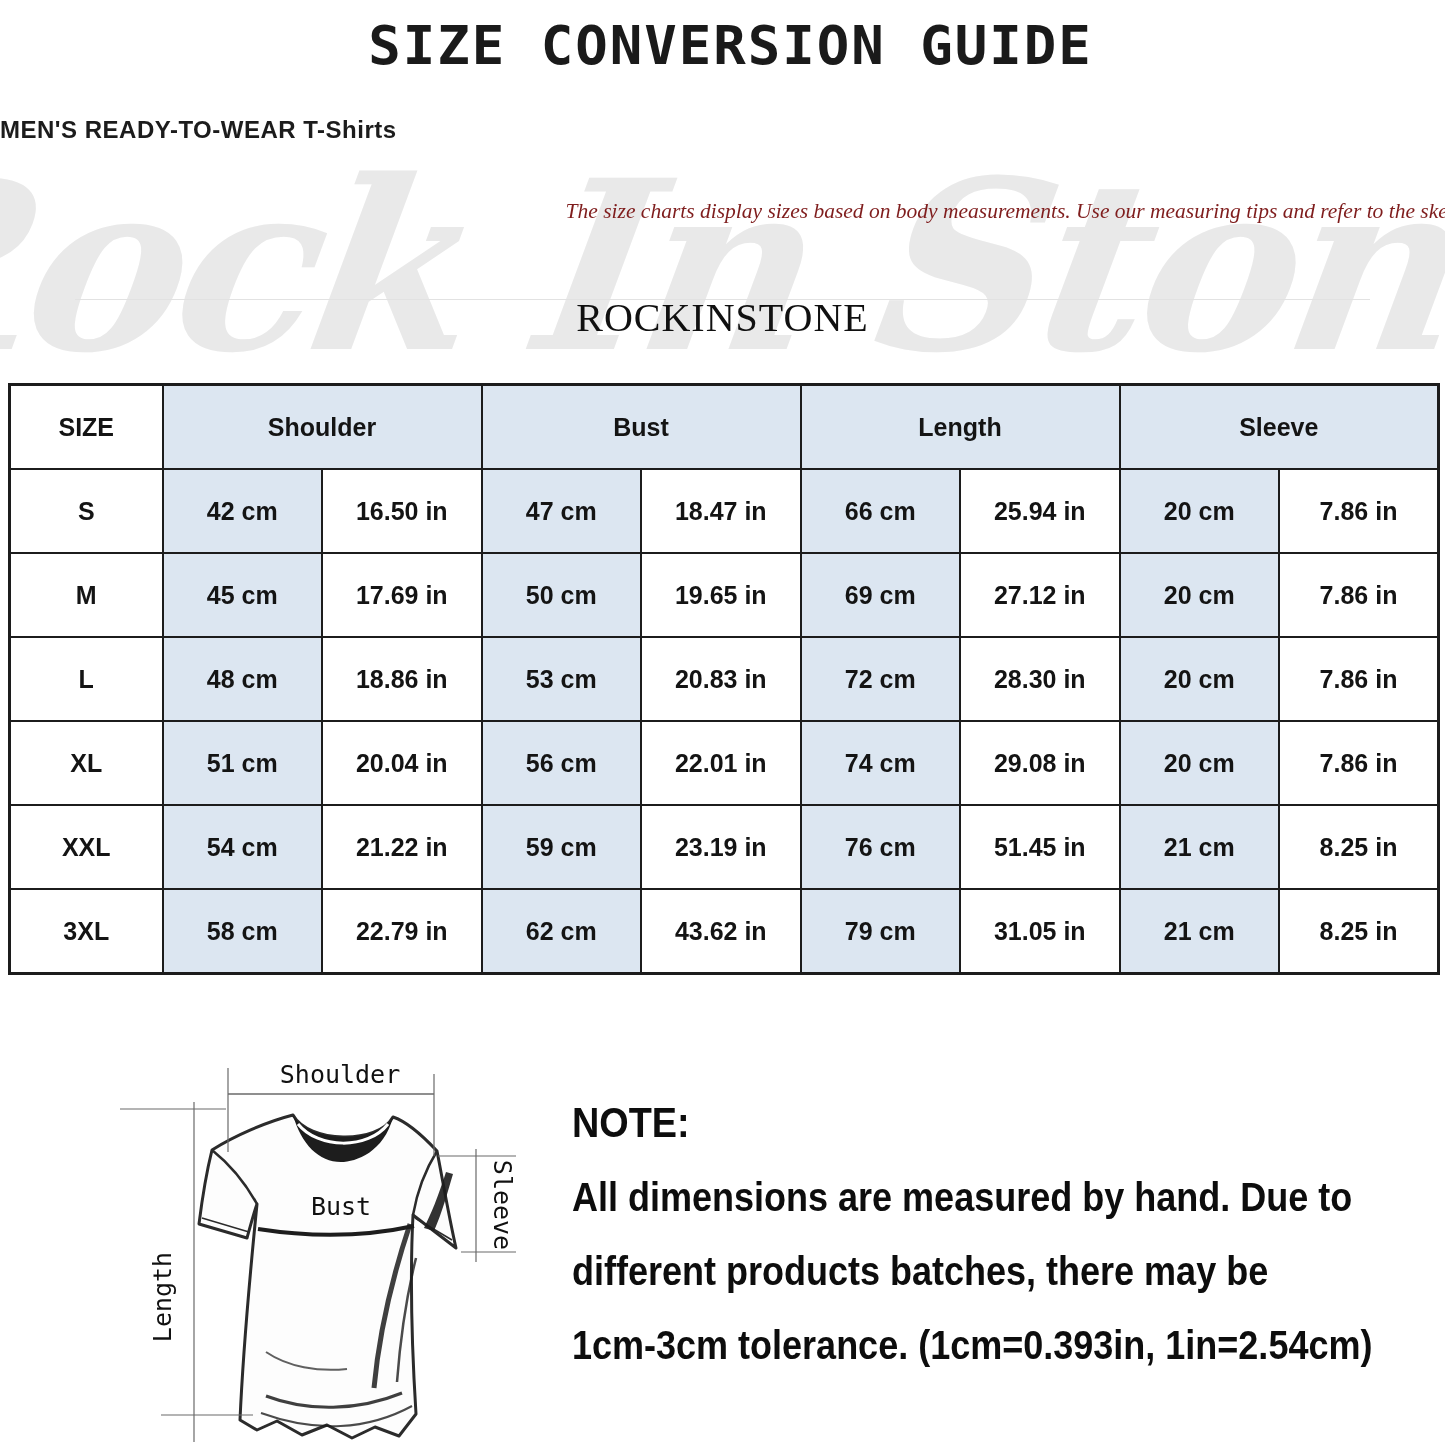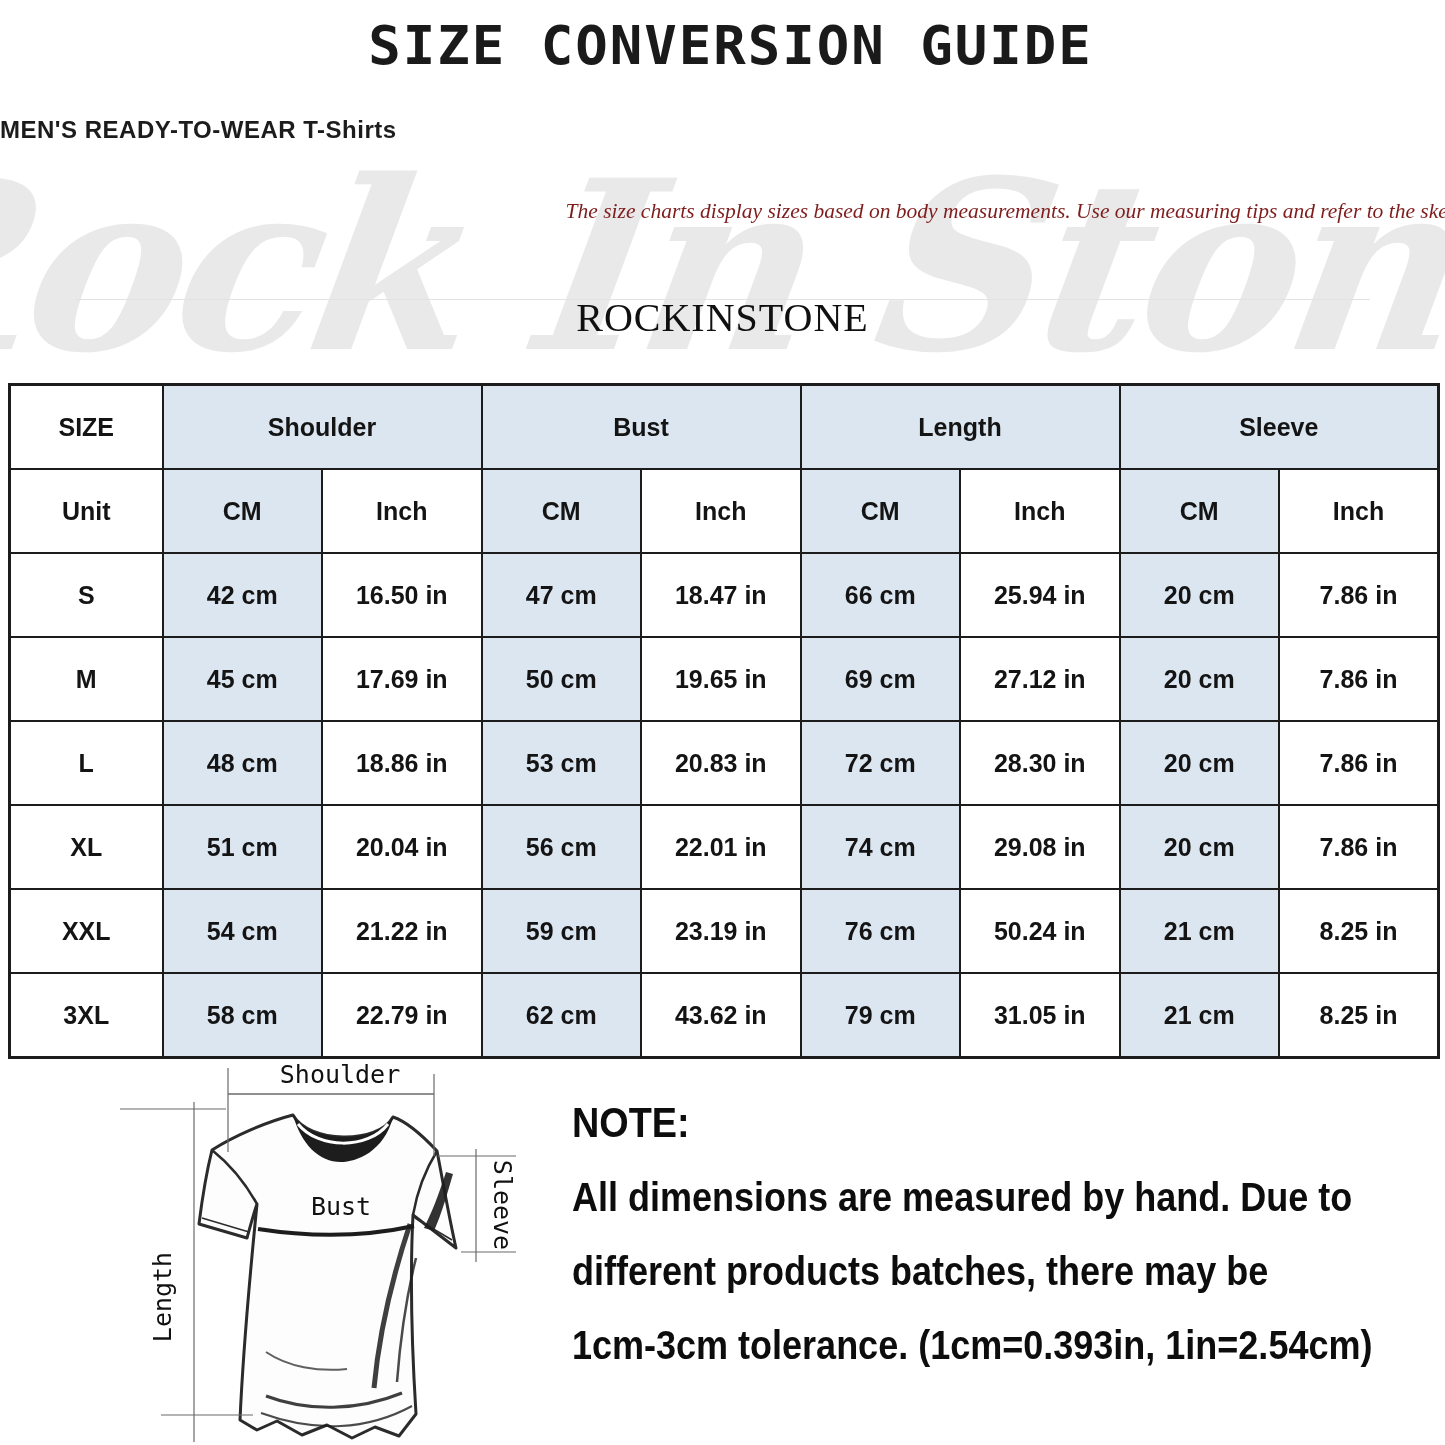--- a/index.html
+++ b/index.html
@@ -92,31 +92,20 @@
   </colgroup>
   <tbody>
   <tr>
     <th>SIZE</th>
     <th colspan="2" class="blue">Shoulder</th>
     <th colspan="2" class="blue">Bust</th>
     <th colspan="2" class="blue">Length</th>
     <th colspan="2" class="blue">Sleeve</th>
   </tr>
   <tr>
-    <th>Unit</th>
-    <th class="blue">CM</th>
-    <th>Inch</th>
-    <th class="blue">CM</th>
-    <th>Inch</th>
-    <th class="blue">CM</th>
-    <th>Inch</th>
-    <th class="blue">CM</th>
-    <th>Inch</th>
-  </tr>
-  <tr>
     <td>S</td>
     <td class="blue">42 cm</td>
     <td>16.50 in</td>
     <td class="blue">47 cm</td>
     <td>18.47 in</td>
     <td class="blue">66 cm</td>
     <td>25.94 in</td>
     <td class="blue">20 cm</td>
     <td>7.86 in</td>
   </tr>
@@ -153,21 +142,21 @@
     <td class="blue">20 cm</td>
     <td>7.86 in</td>
   </tr>
   <tr>
     <td>XXL</td>
     <td class="blue">54 cm</td>
     <td>21.22 in</td>
     <td class="blue">59 cm</td>
     <td>23.19 in</td>
     <td class="blue">76 cm</td>
-    <td>50.24 in</td>
+    <td>51.45 in</td>
     <td class="blue">21 cm</td>
     <td>8.25 in</td>
   </tr>
   <tr>
     <td>3XL</td>
     <td class="blue">58 cm</td>
     <td>22.79 in</td>
     <td class="blue">62 cm</td>
     <td>43.62 in</td>
     <td class="blue">79 cm</td>

